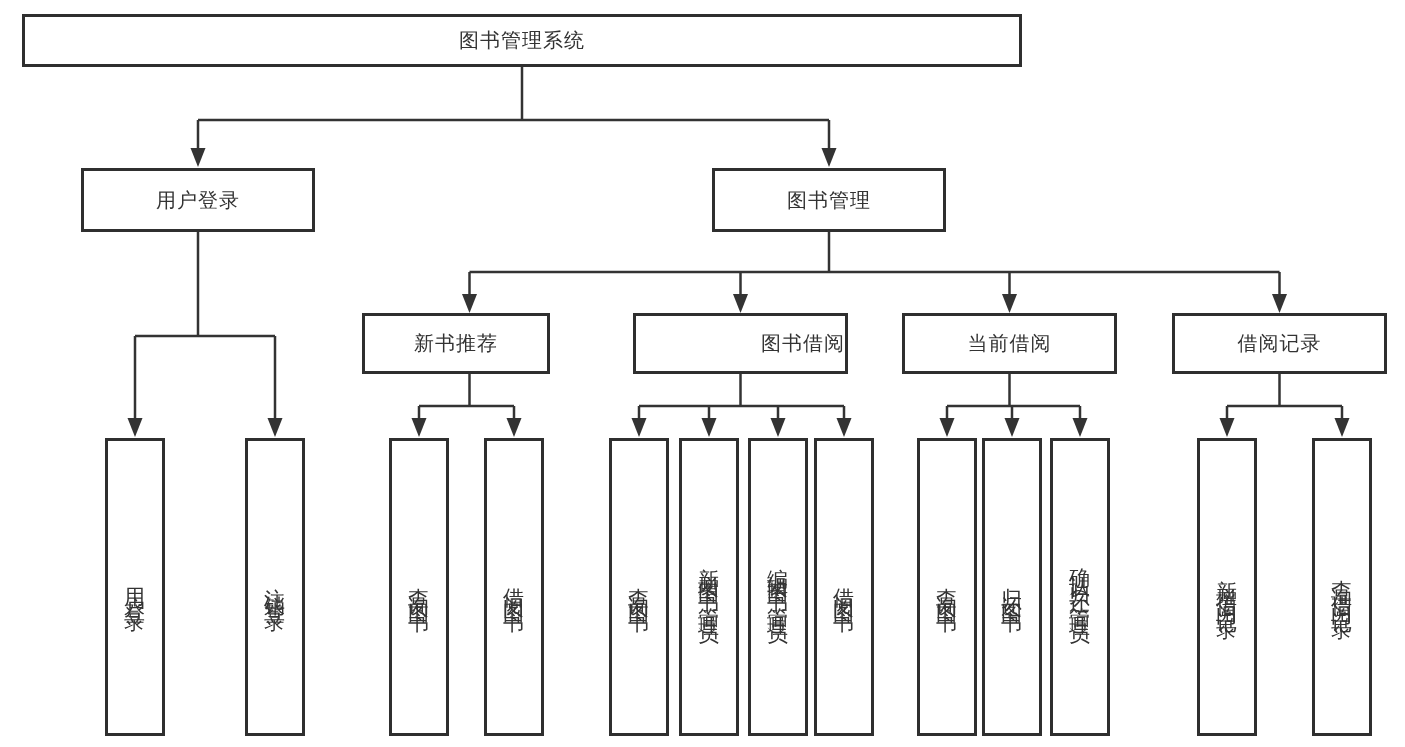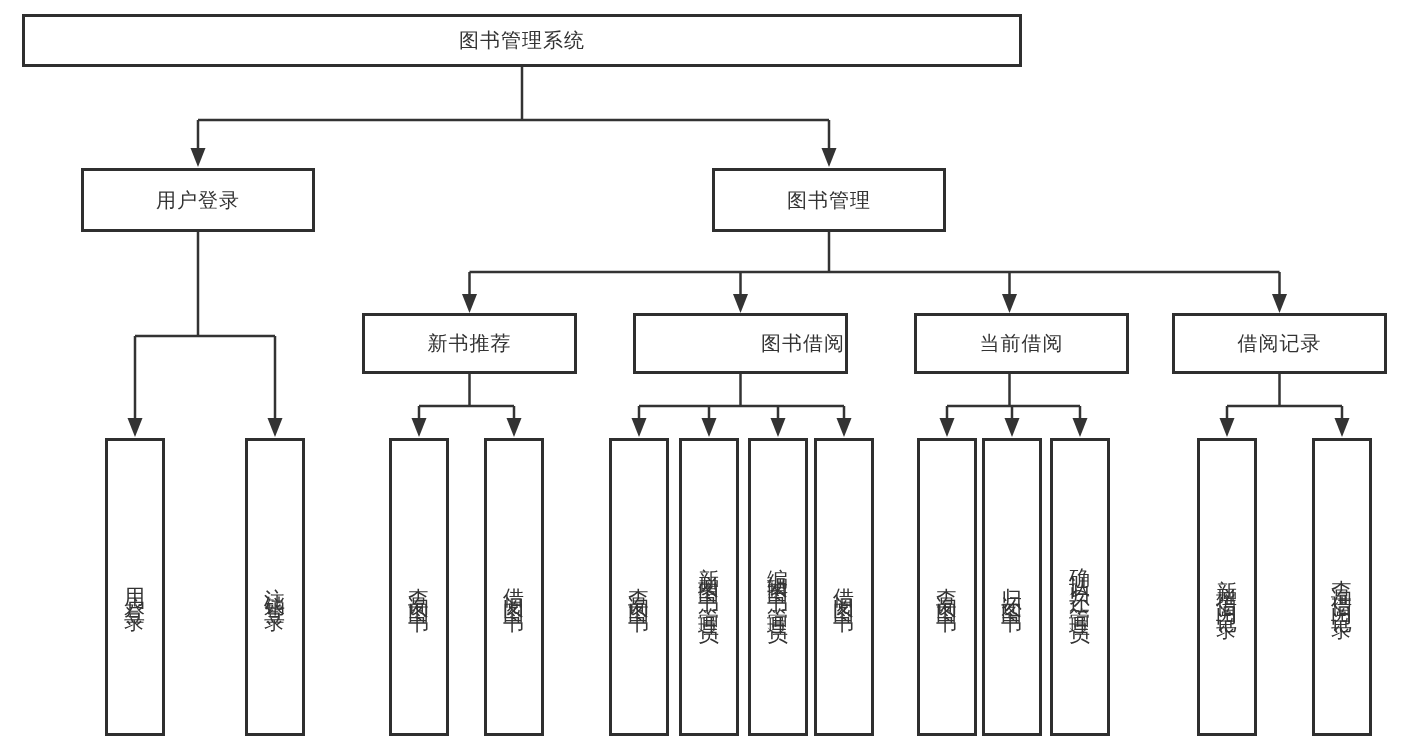--- a/index.html
+++ b/index.html
@@ -138,27 +138,27 @@
     <span>图书管理系统</span>
   </div>
 
   <div class="node hbox" style="left:81px; top:168px; width:234px; height:64px;">
     <span>用户登录</span>
   </div>
   <div class="node hbox" style="left:712px; top:168px; width:234px; height:64px;text-align:center;">
     <span>图书管理</span>
   </div>
 
-  <div class="node hbox" style="left:362px; top:313px; width:215px; height:61px;">
+  <div class="node hbox" style="left:362px; top:313px; width:188px; height:61px;">
     <span>新书推荐</span>
   </div>
   <div class="node hbox" style="left:633px; top:313px; width:215px; height:61px;justify-content:flex-end;">
     <span>图书借阅</span>
   </div>
-  <div class="node hbox" style="left:902px; top:313px; width:215px; height:61px;margin-left:12px;">
+  <div class="node hbox" style="left:902px; top:313px; width:215px; height:61px;">
     <span>当前借阅</span>
   </div>
   <div class="node hbox" style="left:1172px; top:313px; width:215px; height:61px;">
     <span>借阅记录</span>
   </div>
 
   <div class="node vbox" style="left:105px; top:438px; width:60px; height:298px;">用户登录</div>
   <div class="node vbox" style="left:245px; top:438px; width:60px; height:298px;">注销登录</div>
 
   <div class="node vbox" style="left:389px; top:438px; width:60px; height:298px;">查询图书</div>

